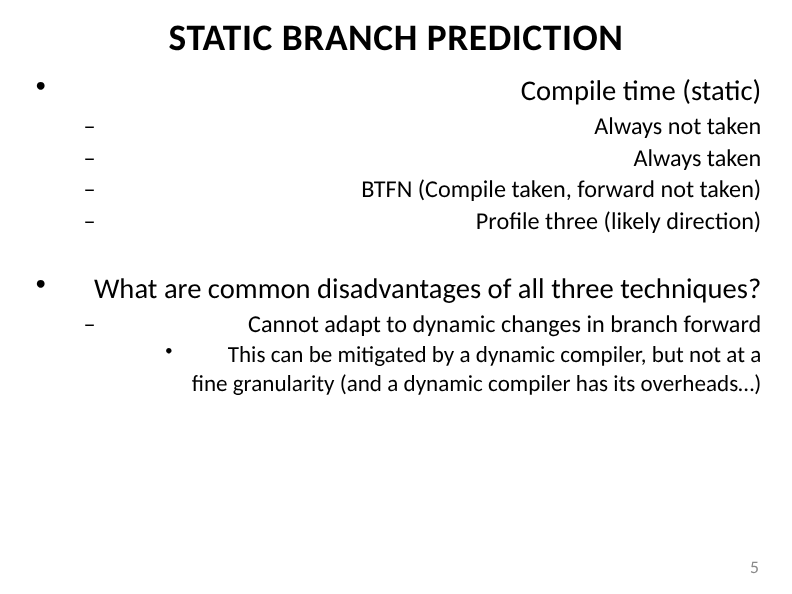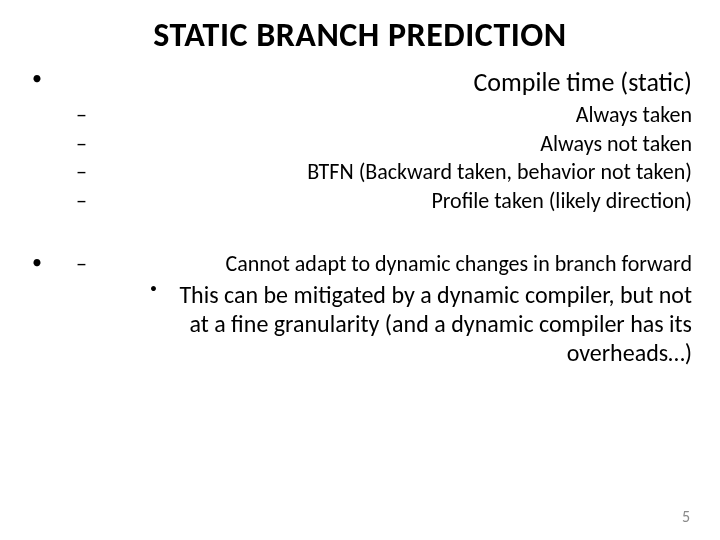--- a/index.html
+++ b/index.html
@@ -61,21 +61,21 @@
     content: "–";
     position: absolute;
     left: 22px;
     top: 0;
   }
 
   
   .l3 > li {
     position: relative;
     padding-left: 70px;
-    font-size: 24px;
+    font-size: 21px;
     line-height: 1.22;
     margin-top: 2px;
   }
   .l3 > li::before {
     content: "•";
     position: absolute;
     left: 50px;
     top: 0;
     font-size: 14px;
   }
@@ -96,34 +96,35 @@
 <div class="slide">
 
   <h1 class="title">STATIC BRANCH PREDICTION</h1>
 
   <div class="body">
     <ul class="l1">
 
       <li>
         <span>Compile time (static)</span>
         <ul class="l2">
+          <li>Always not taken</li>
           <li>Always taken</li>
-          <li>Always not taken</li>
-          <li>BTFN (Backward taken, behavior not taken)</li>
-          <li>Profile taken (likely direction)</li>
+          <li>BTFN (Compile taken, forward not taken)</li>
+          <li>Profile three (likely direction)</li>
         </ul>
       </li>
 
     </ul>
 
     <div class="gap"></div>
 
     <ul class="l1">
 
       <li>
+        <span>What are common disadvantages of all three techniques?</span>
         <ul class="l2">
           <li>
             <span>Cannot adapt to dynamic changes in branch forward</span>
             <ul class="l3">
               <li>This can be mitigated by a dynamic compiler, but not at a fine granularity (and a dynamic compiler has its overheads…)</li>
             </ul>
           </li>
         </ul>
       </li>
 

